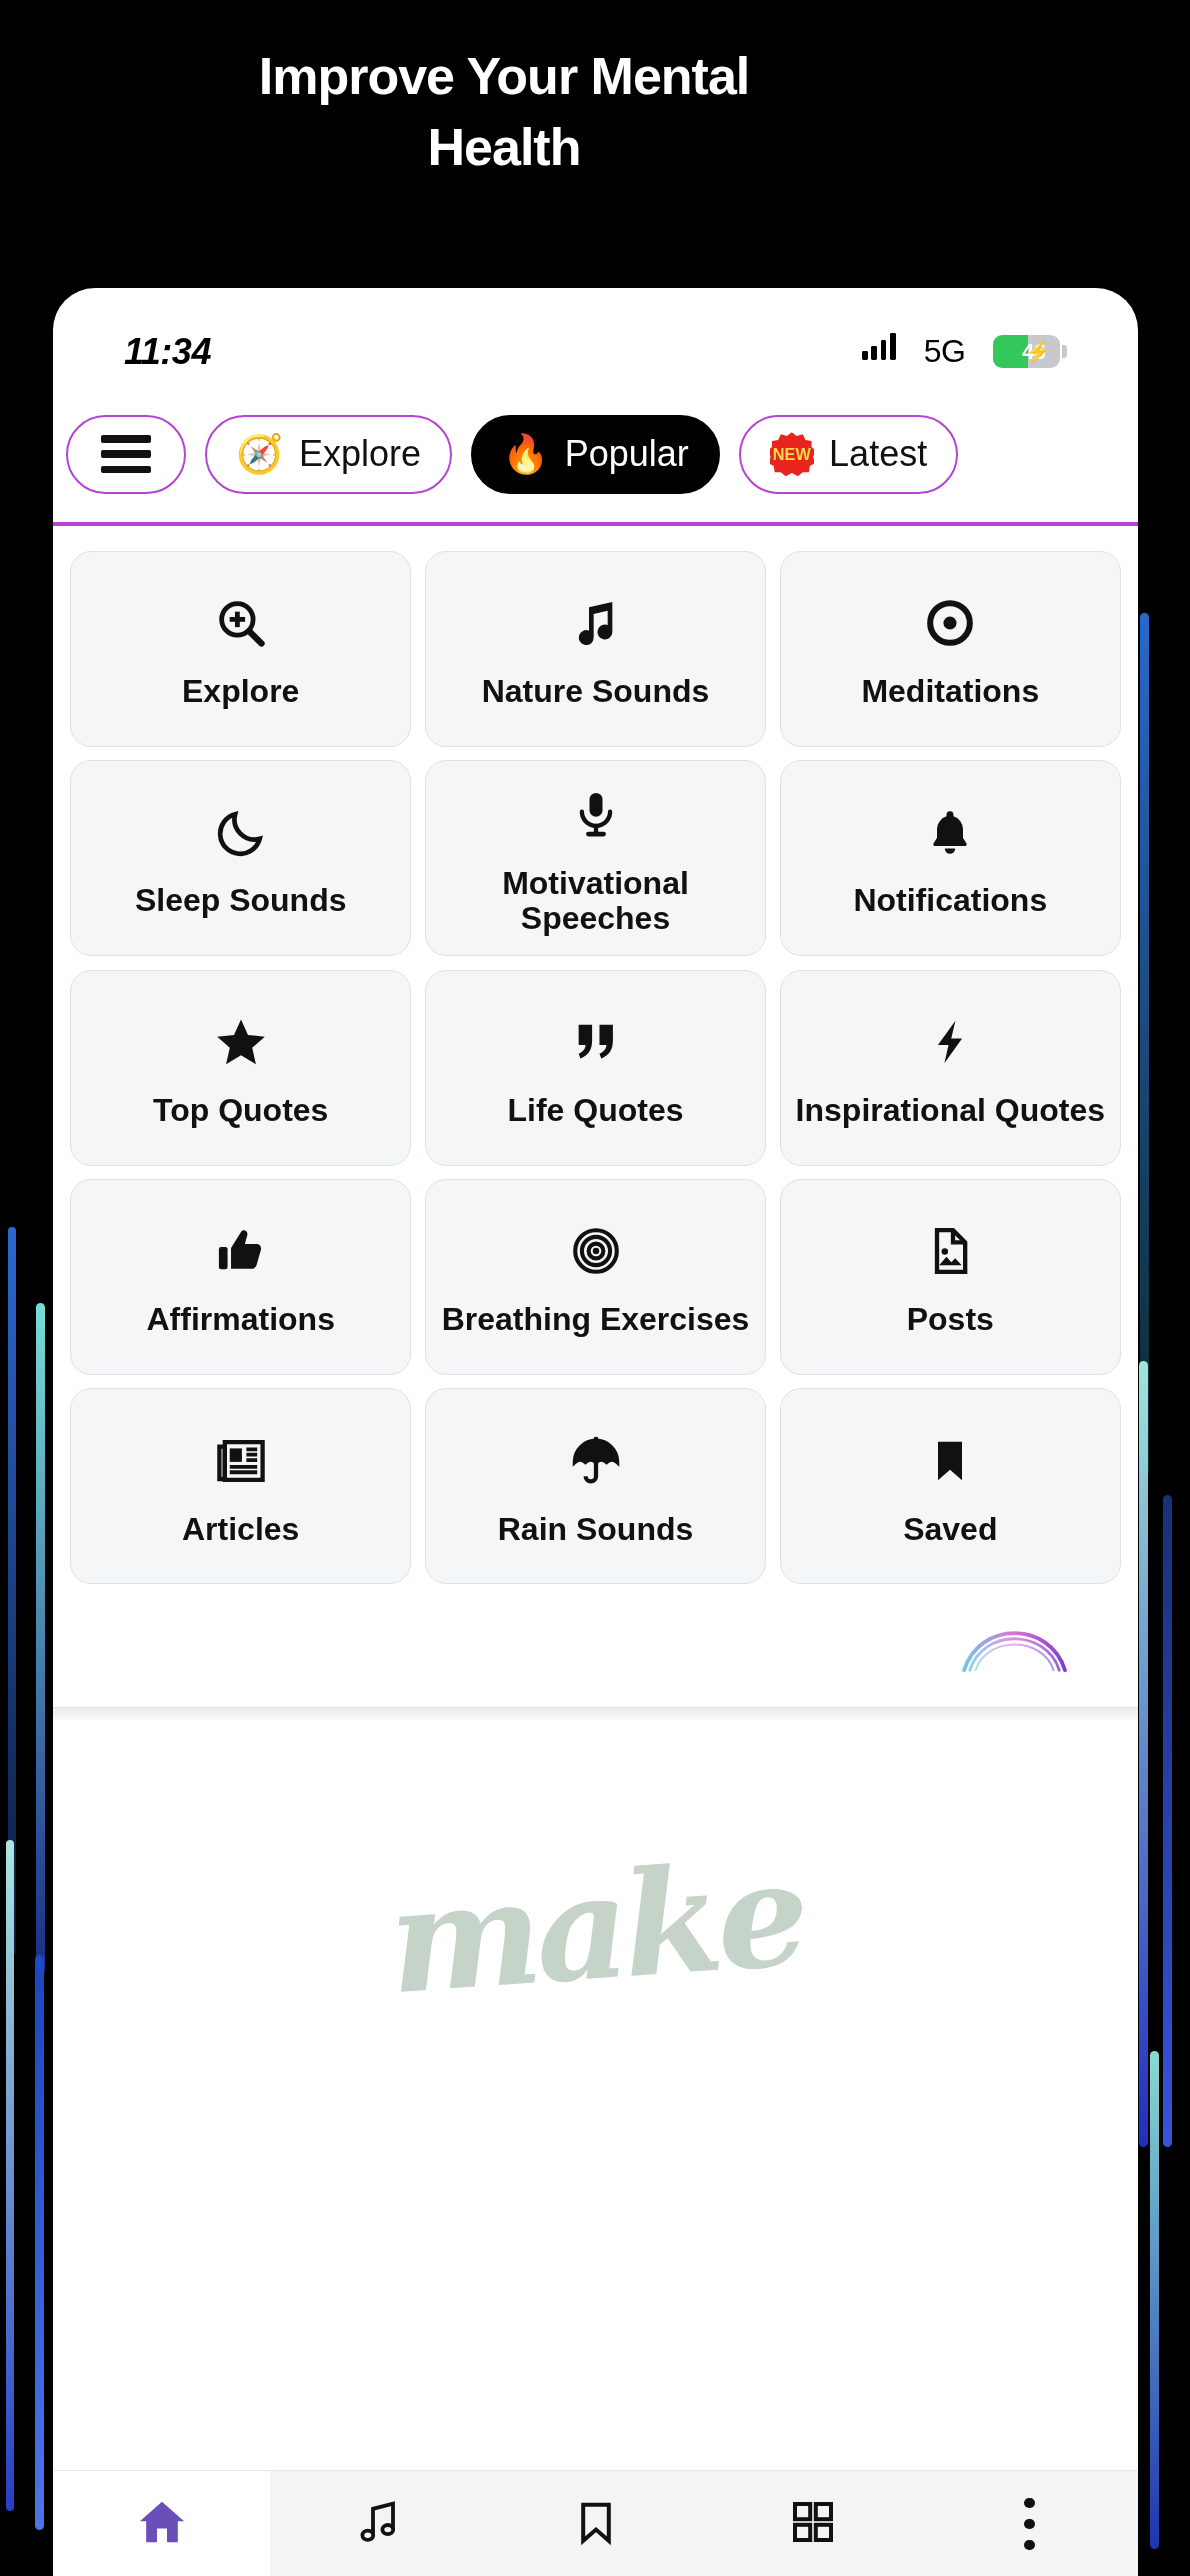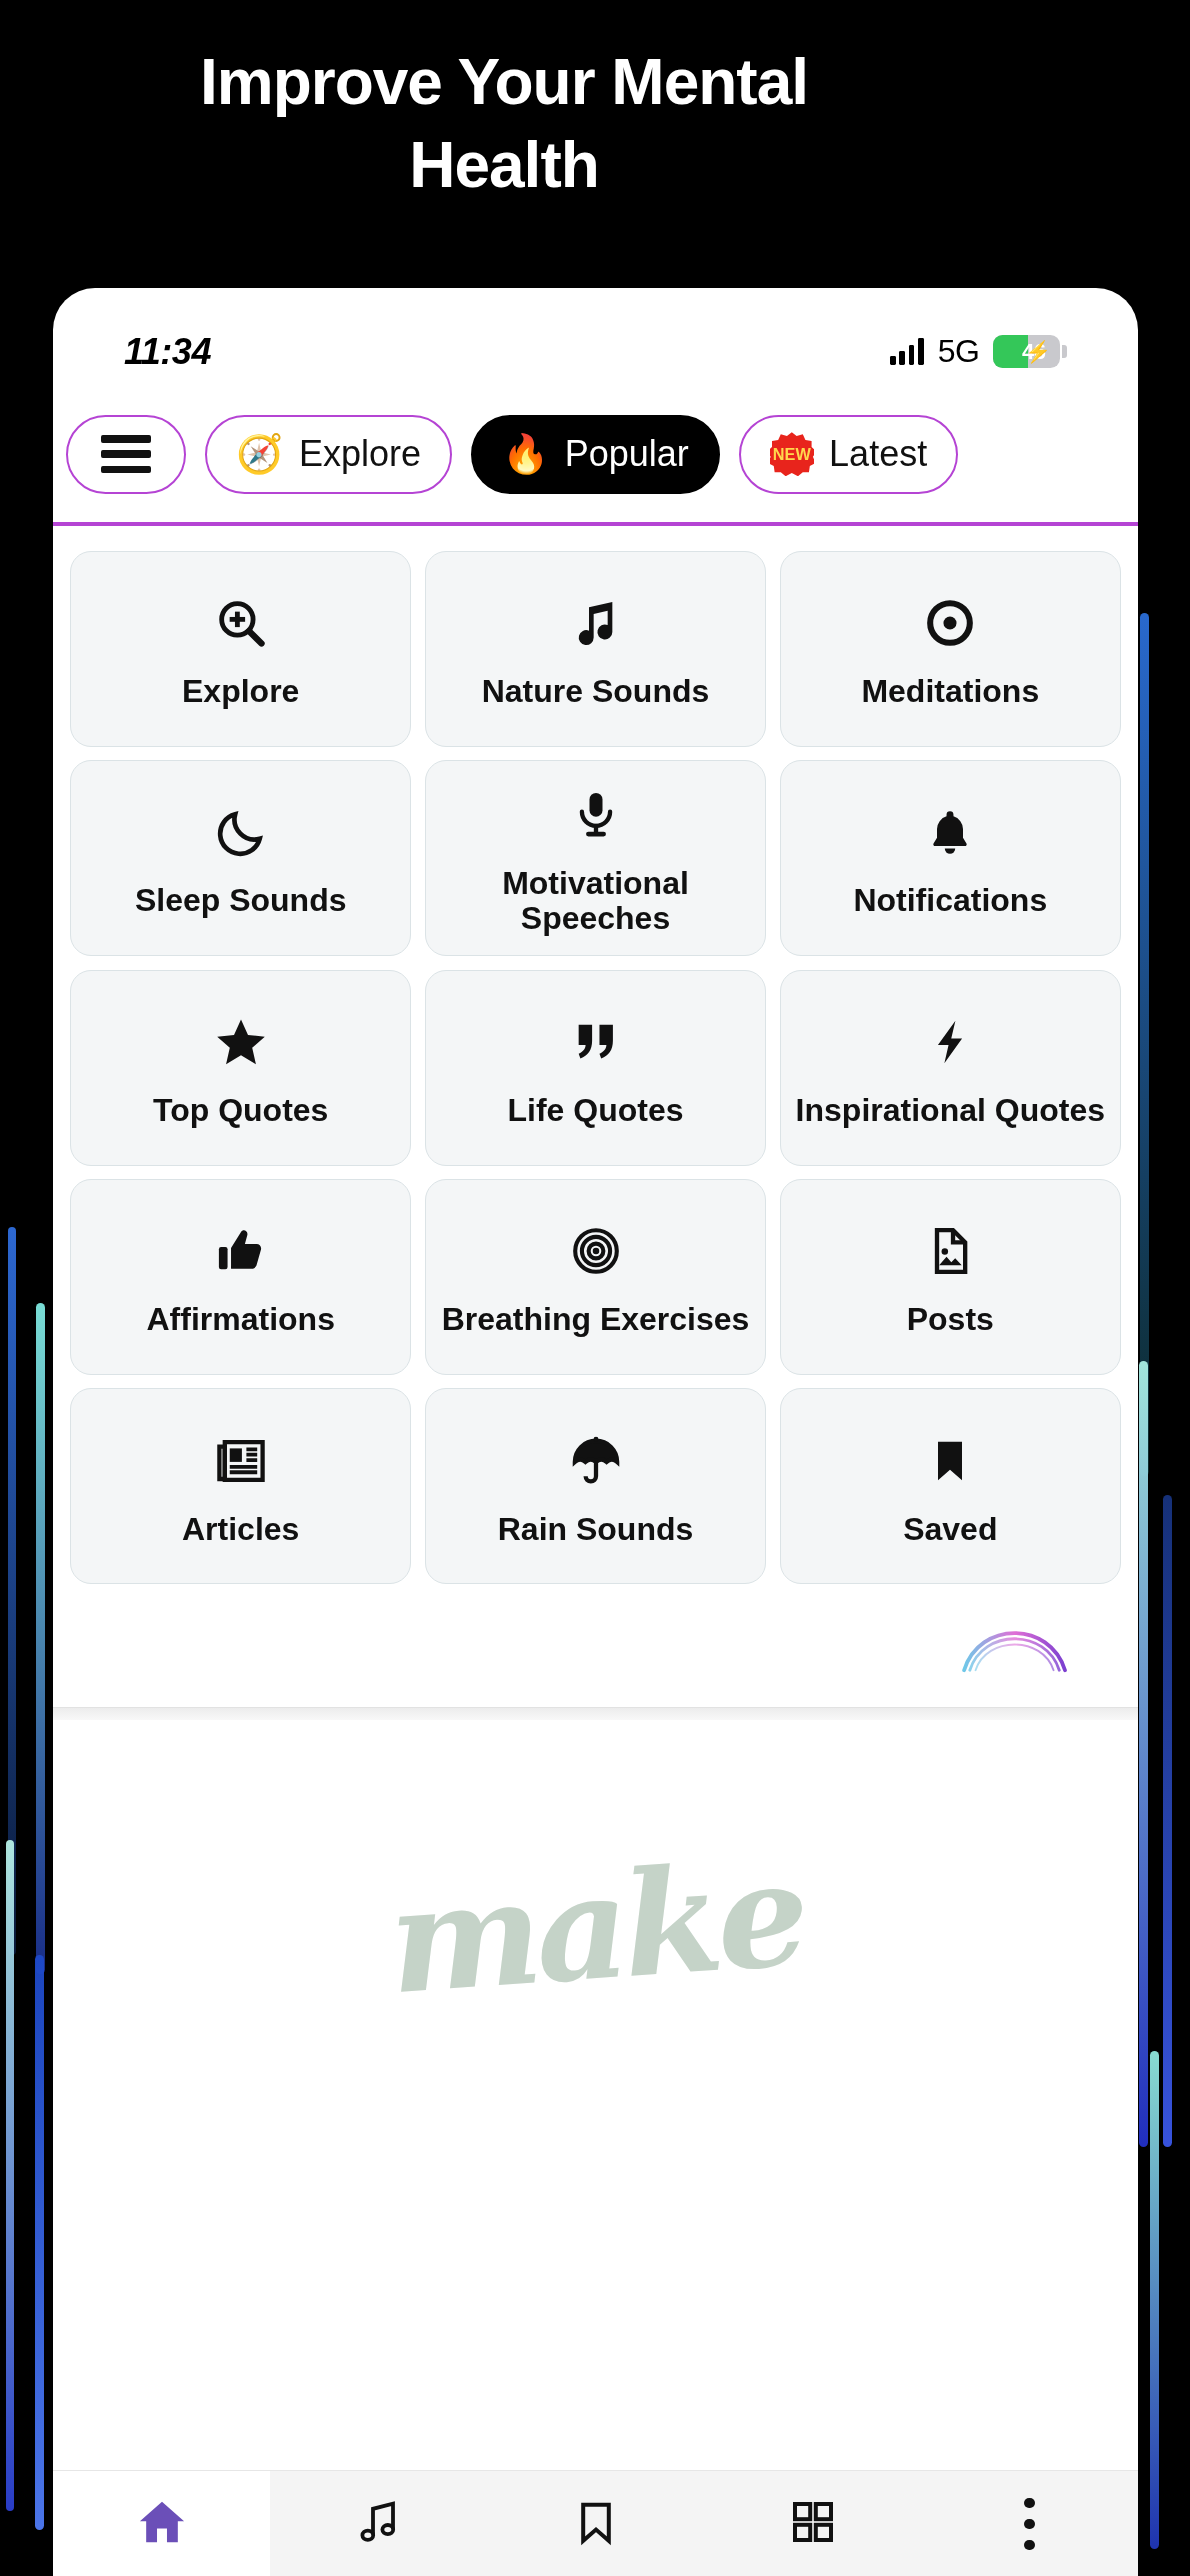--- a/index.html
+++ b/index.html
@@ -11,21 +11,21 @@
   }
   #root { position:relative; width:1190px; height:2576px; background:#000; overflow:hidden; }
 
   
   .streak { position:absolute; width:8.6px; border-radius:5.8px; opacity:.95; }
 
   
   .headline {
     position:absolute; top:50px; left:0; width:1008px;
     text-align:center; color:#fff;
-    font-size:64px; font-weight:bold; line-height:1.0;
+    font-size:52px; font-weight:bold; line-height:1.0;
     letter-spacing:-1px;
   }
   .headline .ln { display:block; }
   .headline .ln2 { margin-top:19px; }
 
   
   .phone {
     position:absolute; left:53px; top:288px;
     width:1085px; height:2289px;
     background:#fff;
@@ -33,21 +33,21 @@
     overflow:hidden;
   }
 
   
   .statusbar {
     position:relative; height:100px; width:100%;
     display:flex; align-items:center; justify-content:space-between;
     padding:27px 71px 0 71px;
   }
   .clock { font-size:36px; font-weight:bold; color:#000; letter-spacing:-0.5px;font-style:italic; }
-  .status-right { display:flex; align-items:center; gap:14px; }
+  .status-right { display:flex; gap:28px; }
   .bars { display:flex; align-items:flex-end; gap:3.4px; height:27px; }
   .bars i { display:block; width:5.8px; background:#000; border-radius:1.4px; }
   .bars i:nth-child(1){height:8.6px;} .bars i:nth-child(2){height:14.4px;}
   .bars i:nth-child(3){height:20px;} .bars i:nth-child(4){height:27px;}
   .net { font-size:32px; font-weight:500; color:#000; letter-spacing:-0.5px; }
   .battery {
     position:relative; width:67px; height:33px; border-radius:9.6px;
     background:#c9c9cd; display:flex; align-items:center; overflow:hidden;padding-left:14px;
   }
   .battery .fill { position:absolute; left:0; top:0; bottom:0; width:52%; background:#34c759; }

